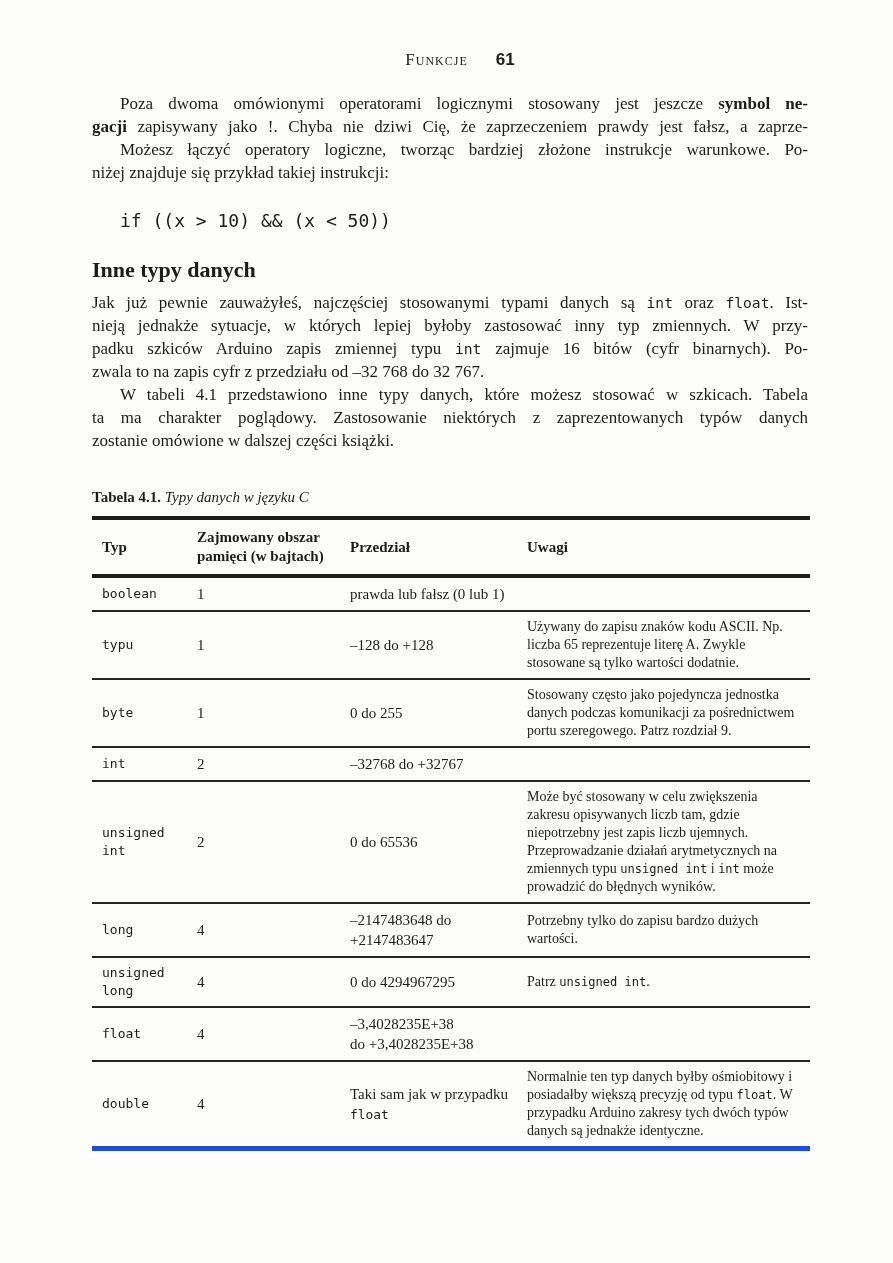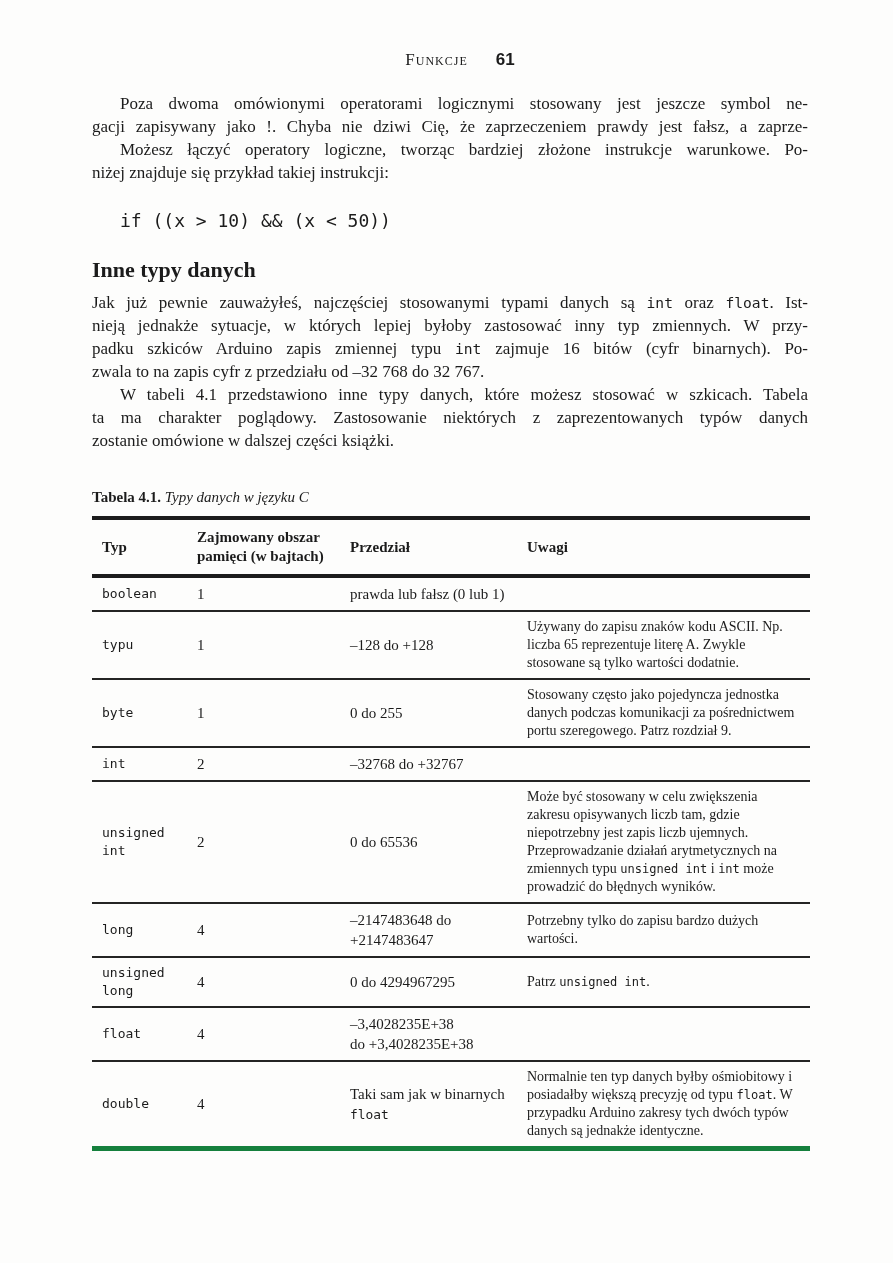--- a/index.html
+++ b/index.html
@@ -24,41 +24,41 @@
     font-weight:bold;font-size:17px;
     margin-left:28px;
   }
   .main{
     position:absolute;left:92px;top:92px;width:716px;
   }
   .para{margin:0;font-size:17px;line-height:23px;}
   .ln{display:block;text-align:justify;text-align-last:justify;}
   .ln.last{text-align-last:left;}
   .ln.first{text-indent:28px;}
-  .f-b{font-weight:normal;}
+  .f-b{font-weight:bold;}
   .f-m{font-family:"DejaVu Sans Mono",monospace;font-size:0.86em;}
   .code-line{
     font-family:"DejaVu Sans Mono",monospace;
     font-size:18px;line-height:16px;
     margin:29px 0 4px 28px;
     white-space:pre;
   }
   .section-heading{
     font-size:22px;font-weight:bold;
     margin:27px 0 7px 0;line-height:28px;
   }
   .table-caption{
     margin:36px 0 9px 0;font-size:15px;line-height:19px;
   }
   .caption-label{font-weight:bold;}
   .caption-title{font-style:italic;}
   table.datatable{
     width:718px;border-collapse:collapse;table-layout:fixed;
     border-top:4px solid #1c1c1c;
-    border-bottom:5px solid #15803d;
+    border-bottom:5px solid #1d4ed8;
   }
   col.w-typ{width:105px;}
   col.w-size{width:153px;}
   col.w-range{width:177px;}
   col.w-notes{width:283px;}
   .datatable th{
     font-size:15px;font-weight:bold;text-align:left;
     vertical-align:middle;line-height:19px;
     padding:8px 10px 8px 0;
     border-bottom:4px solid #1c1c1c;
@@ -178,19 +178,19 @@
       </tr>
       <tr>
         <td class="c-typ">float</td>
         <td class="c-size">4</td>
         <td class="c-range"><span>–3,4028235E+38</span><br><span>do +3,4028235E+38</span></td>
         <td class="c-notes"></td>
       </tr>
       <tr>
         <td class="c-typ">double</td>
         <td class="c-size">4</td>
-        <td class="c-range"><span>Taki sam jak w binarnych</span><br><span class="f-m">float</span></td>
+        <td class="c-range"><span>Taki sam jak w przypadku</span><br><span class="f-m">float</span></td>
         <td class="c-notes"><span>Normalnie ten typ danych byłby ośmiobitowy i posiadałby większą precyzję od typu </span><span class="f-m">float</span><span>. W przypadku Arduino zakresy tych dwóch typów danych są jednakże identyczne.</span></td>
       </tr>
     </tbody>
   </table>
 
 </div>
 
 </body></html>

